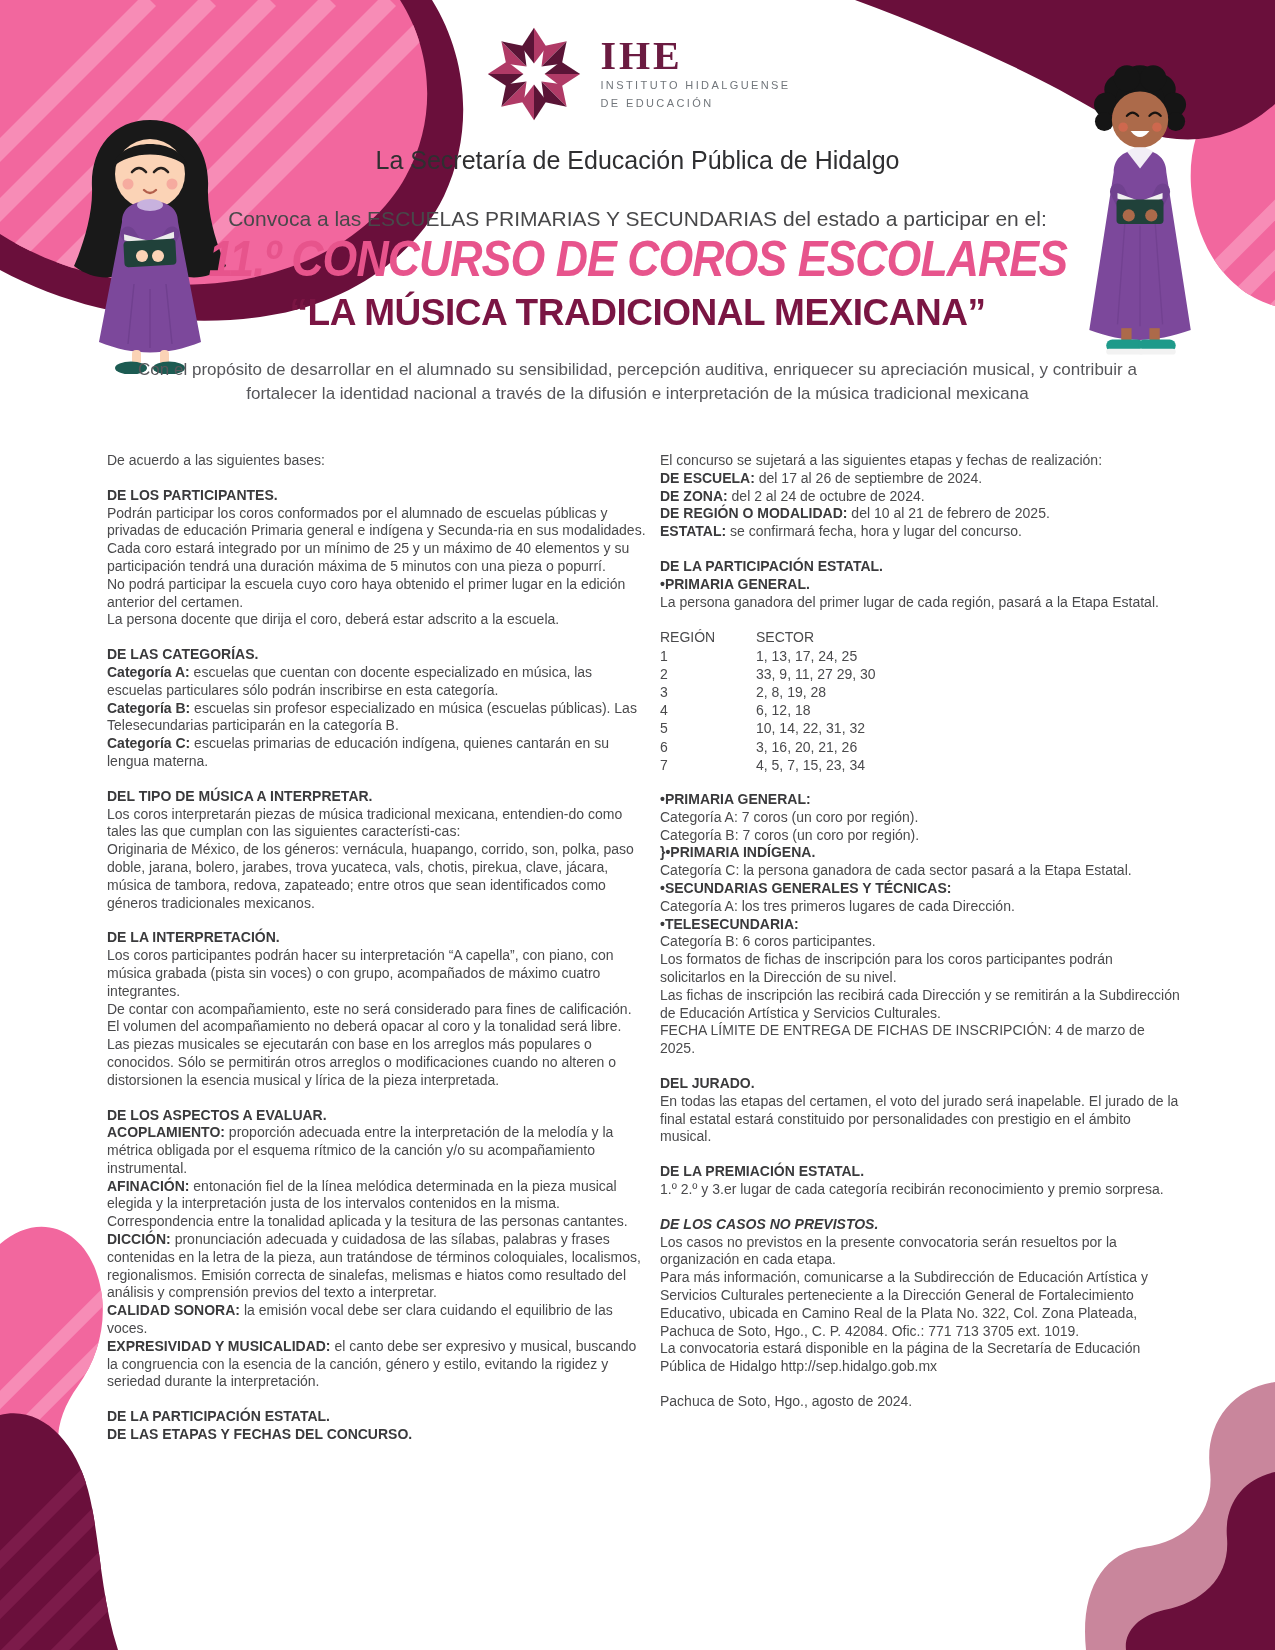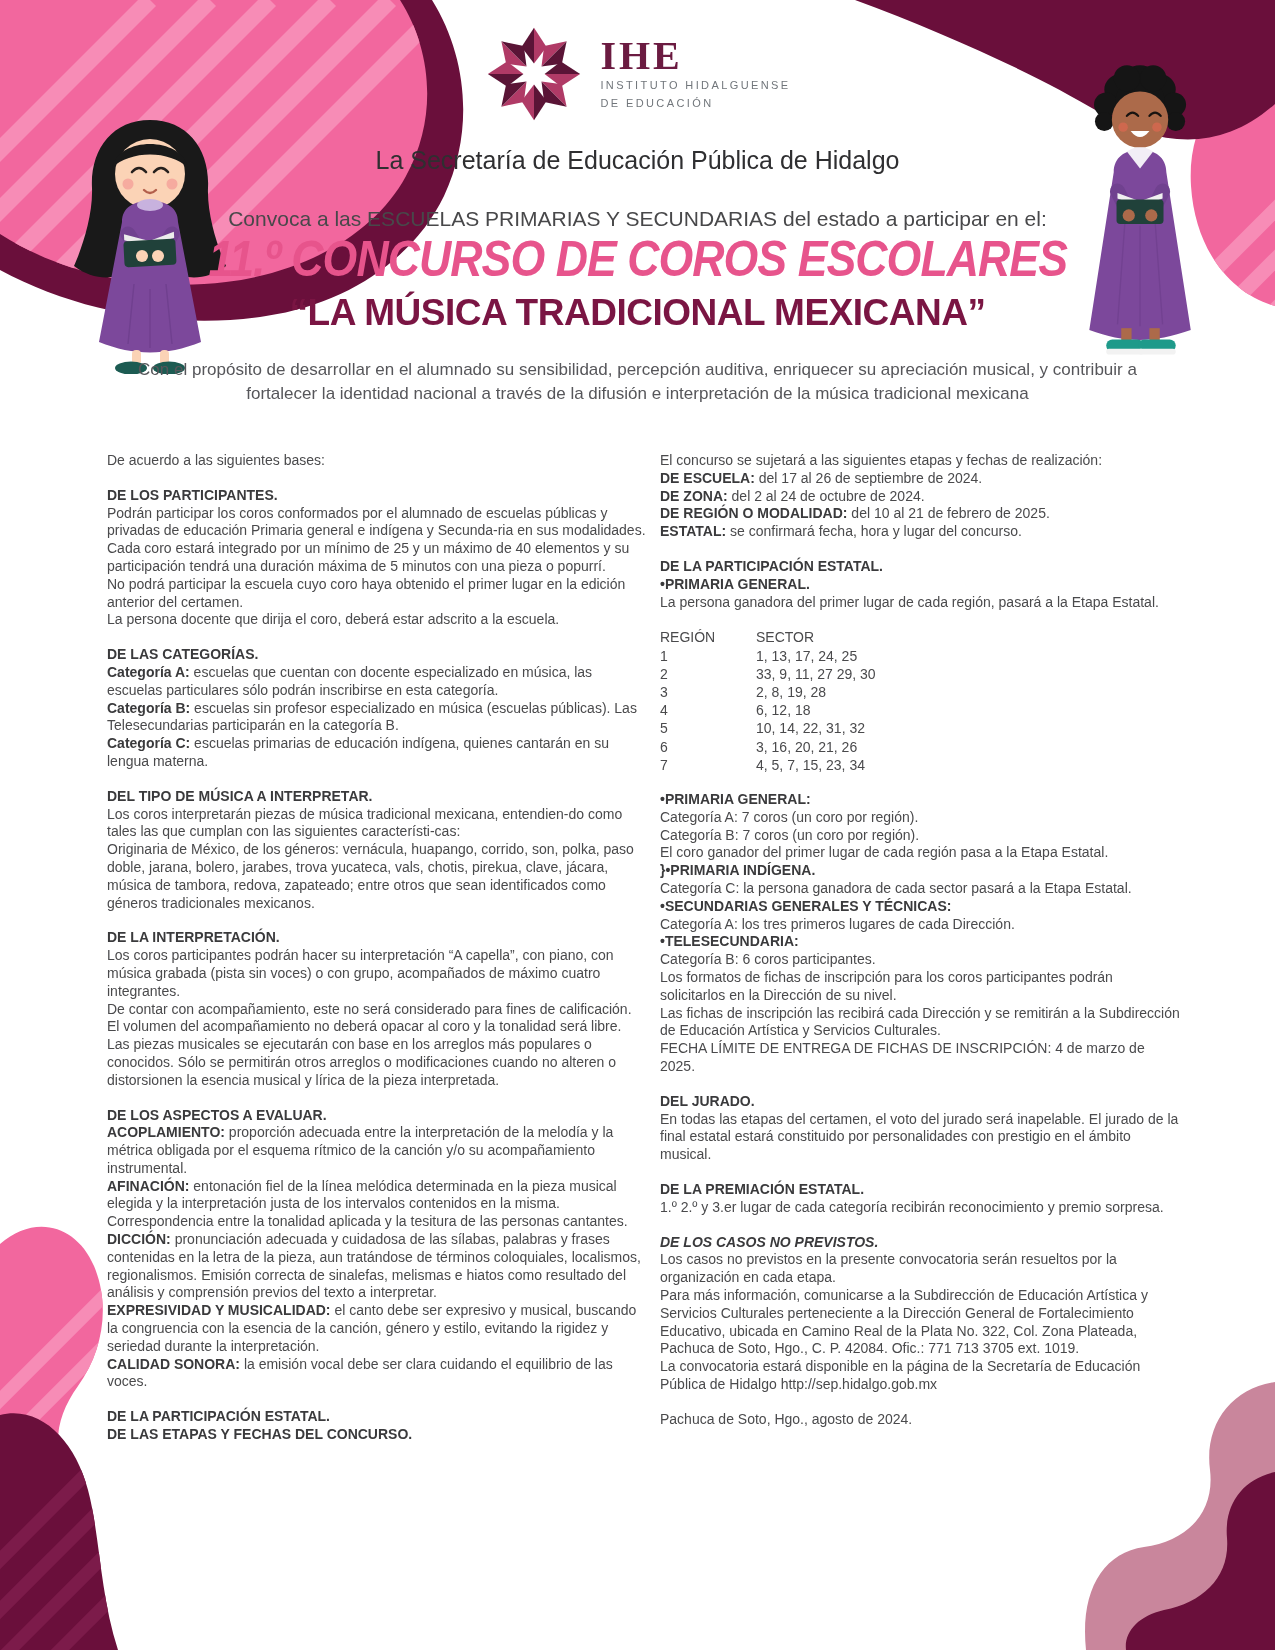--- a/index.html
+++ b/index.html
@@ -241,22 +241,22 @@
         <div class="gap"></div>
         <div class="bheading">DE LA INTERPRETACIÓN.</div>
         <div class="bpara"><span>Los coros participantes podrán hacer su interpretación “A capella”, con piano, con música grabada (pista sin voces) o con grupo, acompañados de máximo cuatro integrantes.</span></div>
         <div class="bpara"><span>De contar con acompañamiento, este no será considerado para fines de calificación. El volumen del acompañamiento no deberá opacar al coro y la tonalidad será libre.</span></div>
         <div class="bpara"><span>Las piezas musicales se ejecutarán con base en los arreglos más populares o conocidos. Sólo se permitirán otros arreglos o modificaciones cuando no alteren o distorsionen la esencia musical y lírica de la pieza interpretada.</span></div>
         <div class="gap"></div>
         <div class="bheading">DE LOS ASPECTOS A EVALUAR.</div>
         <div class="bpara"><span class="bold">ACOPLAMIENTO:</span><span> proporción adecuada entre la interpretación de la melodía y la métrica obligada por el esquema rítmico de la canción y/o su acompañamiento instrumental.</span></div>
         <div class="bpara"><span class="bold">AFINACIÓN:</span><span> entonación fiel de la línea melódica determinada en la pieza musical elegida y la interpretación justa de los intervalos contenidos en la misma. Correspondencia entre la tonalidad aplicada y la tesitura de las personas cantantes.</span></div>
         <div class="bpara"><span class="bold">DICCIÓN:</span><span> pronunciación adecuada y cuidadosa de las sílabas, palabras y frases contenidas en la letra de la pieza, aun tratándose de términos coloquiales, localismos, regionalismos. Emisión correcta de sinalefas, melismas e hiatos como resultado del análisis y comprensión previos del texto a interpretar.</span></div>
+        <div class="bpara"><span class="bold">CALIDAD SONORA:</span><span> la emisión vocal debe ser clara cuidando el equilibrio de las voces.</span></div>
         <div class="bpara"><span class="bold">EXPRESIVIDAD Y MUSICALIDAD:</span><span> el canto debe ser expresivo y musical, buscando la congruencia con la esencia de la canción, género y estilo, evitando la rigidez y seriedad durante la interpretación.</span></div>
-        <div class="bpara"><span class="bold">CALIDAD SONORA:</span><span> la emisión vocal debe ser clara cuidando el equilibrio de las voces.</span></div>
         <div class="gap"></div>
         <div class="bheading">DE LA PARTICIPACIÓN ESTATAL.</div>
         <div class="bheading">DE LAS ETAPAS Y FECHAS DEL CONCURSO.</div>
       </div>
     <div class="col col-right" id="col-right">
         <div class="bpara"><span>El concurso se sujetará a las siguientes etapas y fechas de realización:</span></div>
         <div class="bpara"><span class="bold">DE ESCUELA:</span><span> del 17 al 26 de septiembre de 2024.</span></div>
         <div class="bpara"><span class="bold">DE ZONA:</span><span> del 2 al 24 de octubre de 2024.</span></div>
         <div class="bpara"><span class="bold">DE REGIÓN O MODALIDAD:</span><span> del 10 al 21 de febrero de 2025.</span></div>
         <div class="bpara"><span class="bold">ESTATAL:</span><span> se confirmará fecha, hora y lugar del concurso.</span></div>
@@ -296,21 +296,20 @@
           </div>
           <div class="trow">
             <div class="tcell-1">7</div>
             <div class="tcell-h2">4, 5, 7, 15, 23, 34</div>
           </div>
         </div>
         <div class="gap"></div>
         <div class="bheading">•PRIMARIA GENERAL:</div>
         <div class="bpara"><span>Categoría A: 7 coros (un coro por región).</span></div>
         <div class="bpara"><span>Categoría B: 7 coros (un coro por región).</span></div>
-        <div class="bpara"><span>El coro ganador del primer lugar de cada región pasa a la Etapa Estatal.</span></div>
         <div class="bheading">}•PRIMARIA INDÍGENA.</div>
         <div class="bpara"><span>Categoría C: la persona ganadora de cada sector pasará a la Etapa Estatal.</span></div>
         <div class="bheading">•SECUNDARIAS GENERALES Y TÉCNICAS:</div>
         <div class="bpara"><span>Categoría A: los tres primeros lugares de cada Dirección.</span></div>
         <div class="bheading">•TELESECUNDARIA:</div>
         <div class="bpara"><span>Categoría B: 6 coros participantes.</span></div>
         <div class="bpara"><span>Los formatos de fichas de inscripción para los coros participantes podrán solicitarlos en la Dirección de su nivel.</span></div>
         <div class="bpara"><span>Las fichas de inscripción las recibirá cada Dirección y se remitirán a la Subdirección de Educación Artística y Servicios Culturales.</span></div>
         <div class="bpara"><span>FECHA LÍMITE DE ENTREGA DE FICHAS DE INSCRIPCIÓN: 4 de marzo de 2025.</span></div>
         <div class="gap"></div>

